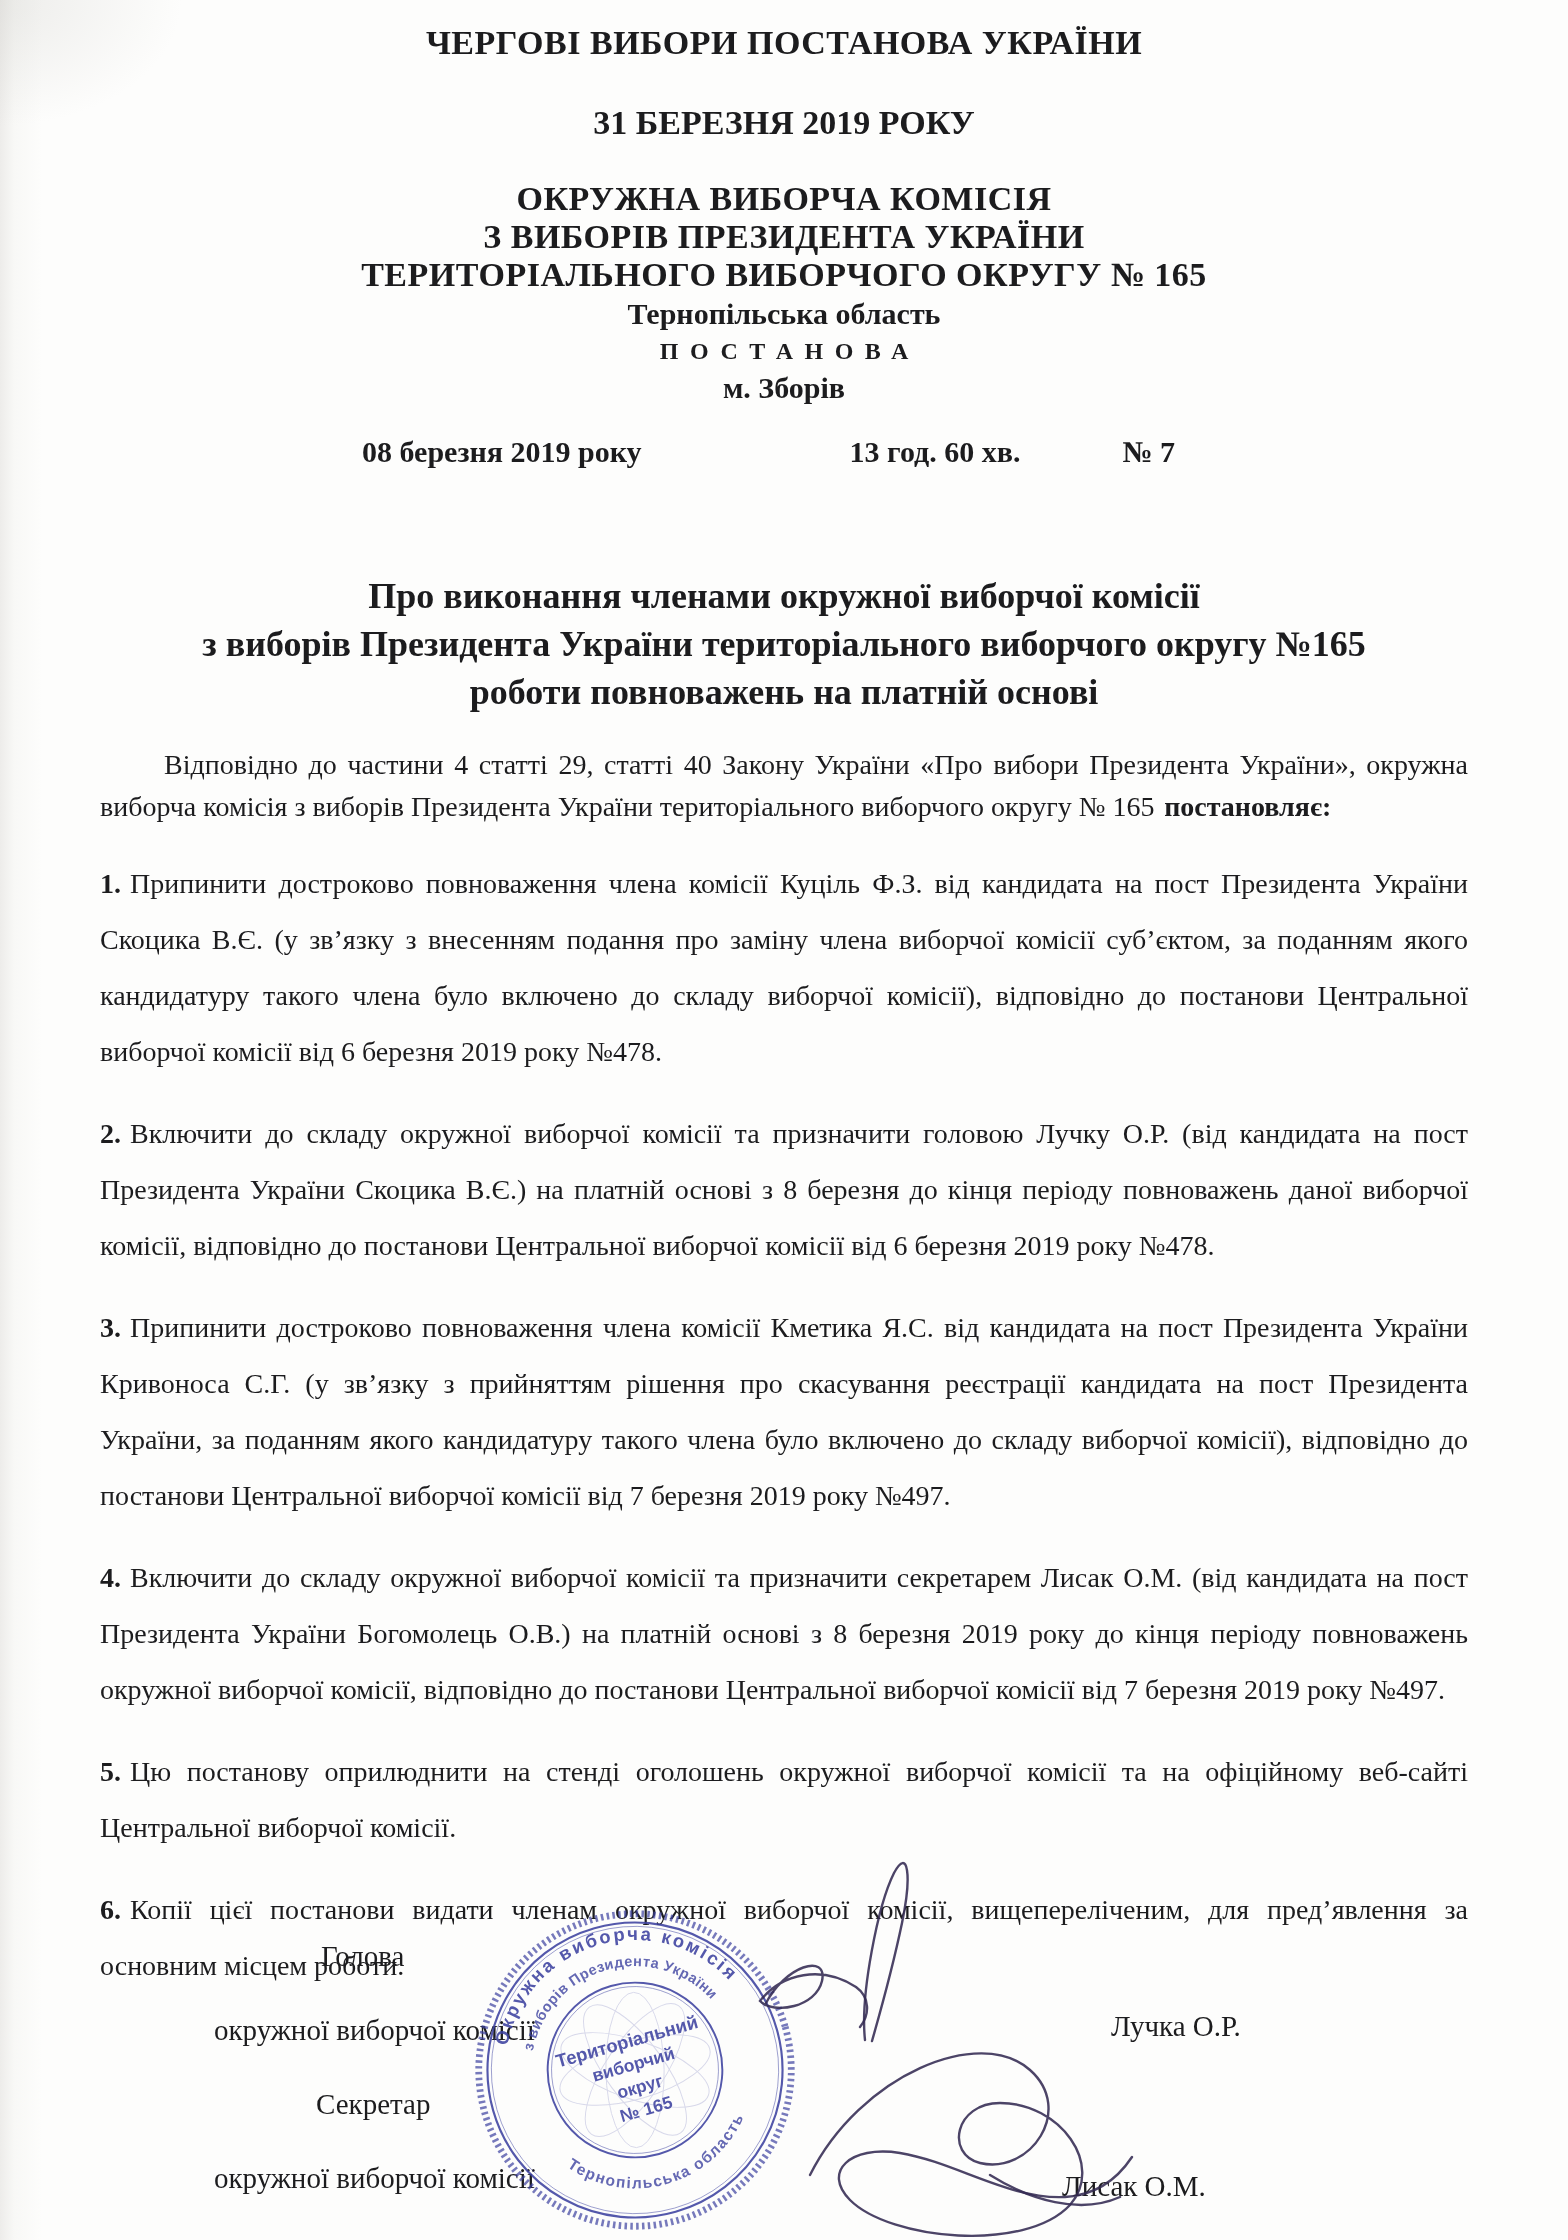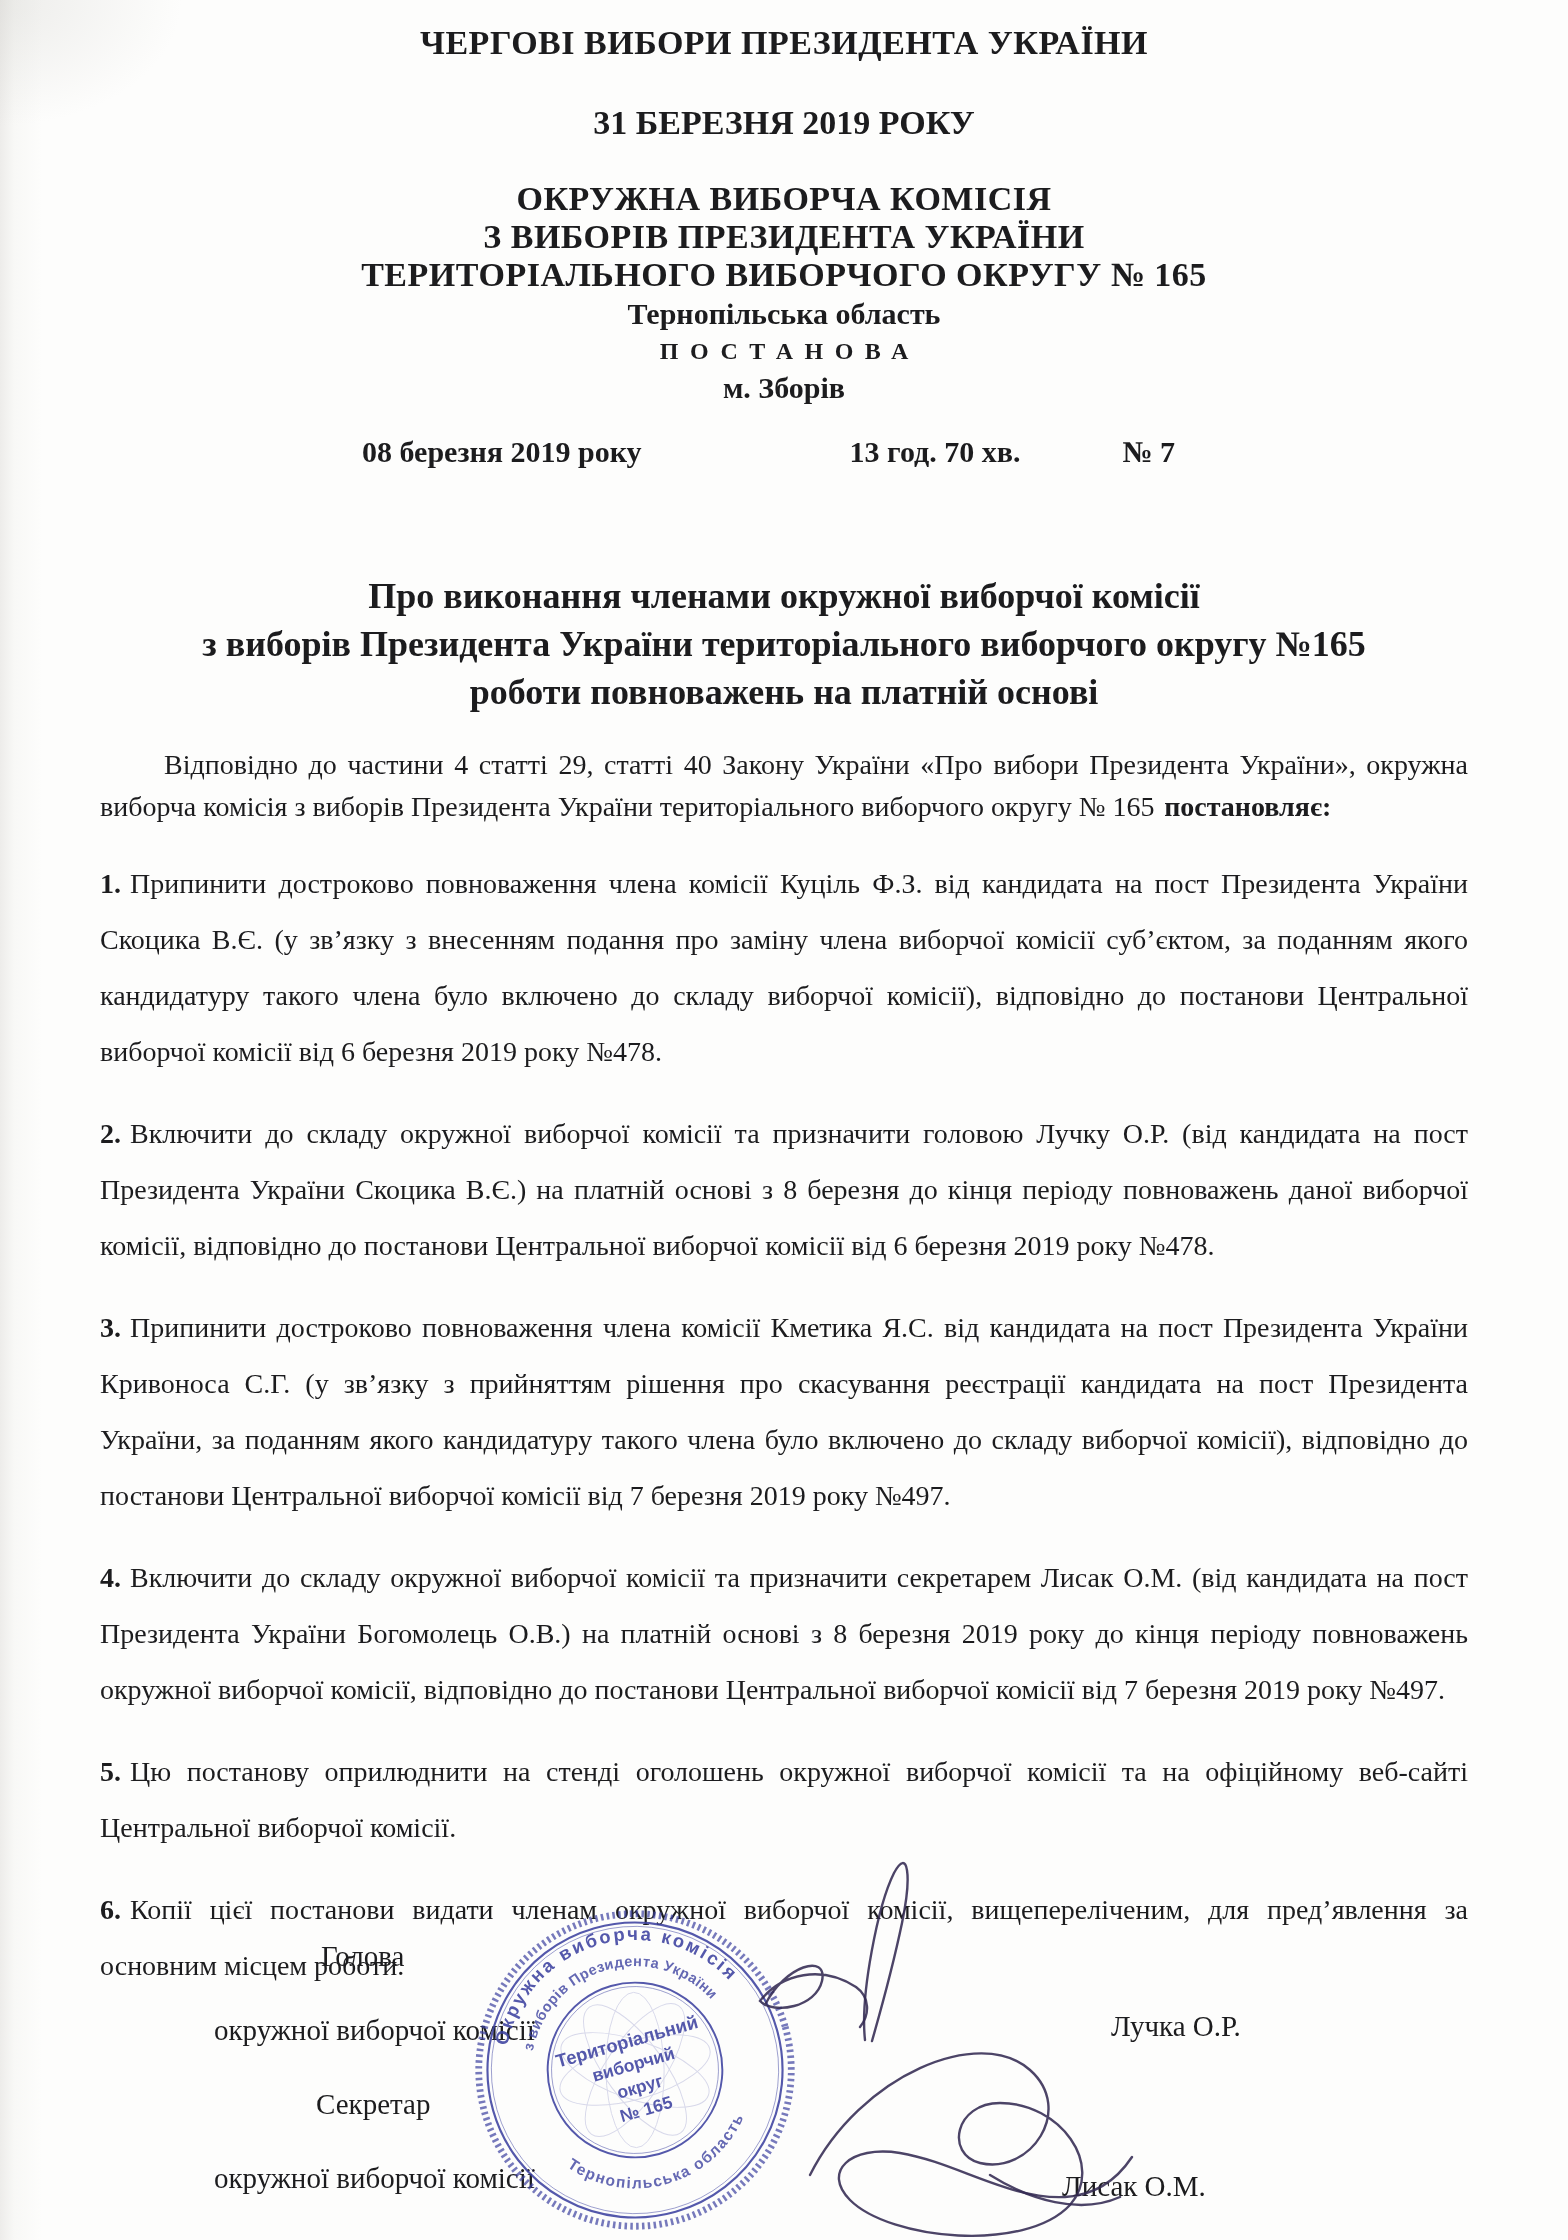--- a/index.html
+++ b/index.html
@@ -64,35 +64,35 @@
   
   .signatures{position:absolute;left:560px;top:1845px;width:760px;height:395px;}
   .signatures path{stroke:var(--sig-color,#332a52);fill:none;stroke-width:2.4;stroke-linecap:round;opacity:.88;}
 </style>
 </head>
 <body>
 
 <div class="page">
   <div class="content">
 
-    <div class="h-center election-title">ЧЕРГОВІ ВИБОРИ ПРЕЗИДЕНТА УКРАЇНИ</div>
+    <div class="h-center election-title">ЧЕРГОВІ ВИБОРИ ПОСТАНОВА УКРАЇНИ</div>
     <div class="h-center election-date">31 БЕРЕЗНЯ 2019 РОКУ</div>
 
     <div class="commission h-center">
       <div>ОКРУЖНА ВИБОРЧА КОМІСІЯ</div>
       <div>З ВИБОРІВ ПРЕЗИДЕНТА УКРАЇНИ</div>
       <div>ТЕРИТОРІАЛЬНОГО ВИБОРЧОГО ОКРУГУ № 165</div>
     </div>
     <div class="h-center region">Тернопільська область</div>
     <div class="h-center doc-type">ПОСТАНОВА</div>
     <div class="h-center city">м. Зборів</div>
 
     <div class="date-row">
       <span class="d1">08 березня 2019 року</span>
-      <span class="d2">13 год. 70 хв.</span>
+      <span class="d2">13 год. 60 хв.</span>
       <span class="d3">№ 7</span>
     </div>
 
     <div class="doc-title">
       <div>Про виконання членами окружної виборчої комісії</div>
       <div>з виборів Президента України територіального виборчого округу №165</div>
       <div>роботи повноважень на платній основі</div>
     </div>
 
     <p class="intro"><span>Відповідно до частини 4 статті 29, статті 40 Закону України «Про вибори Президента України», окружна виборча комісія з виборів Президента України територіального виборчого округу № 165</span><span class="verb">постановляє:</span></p>

